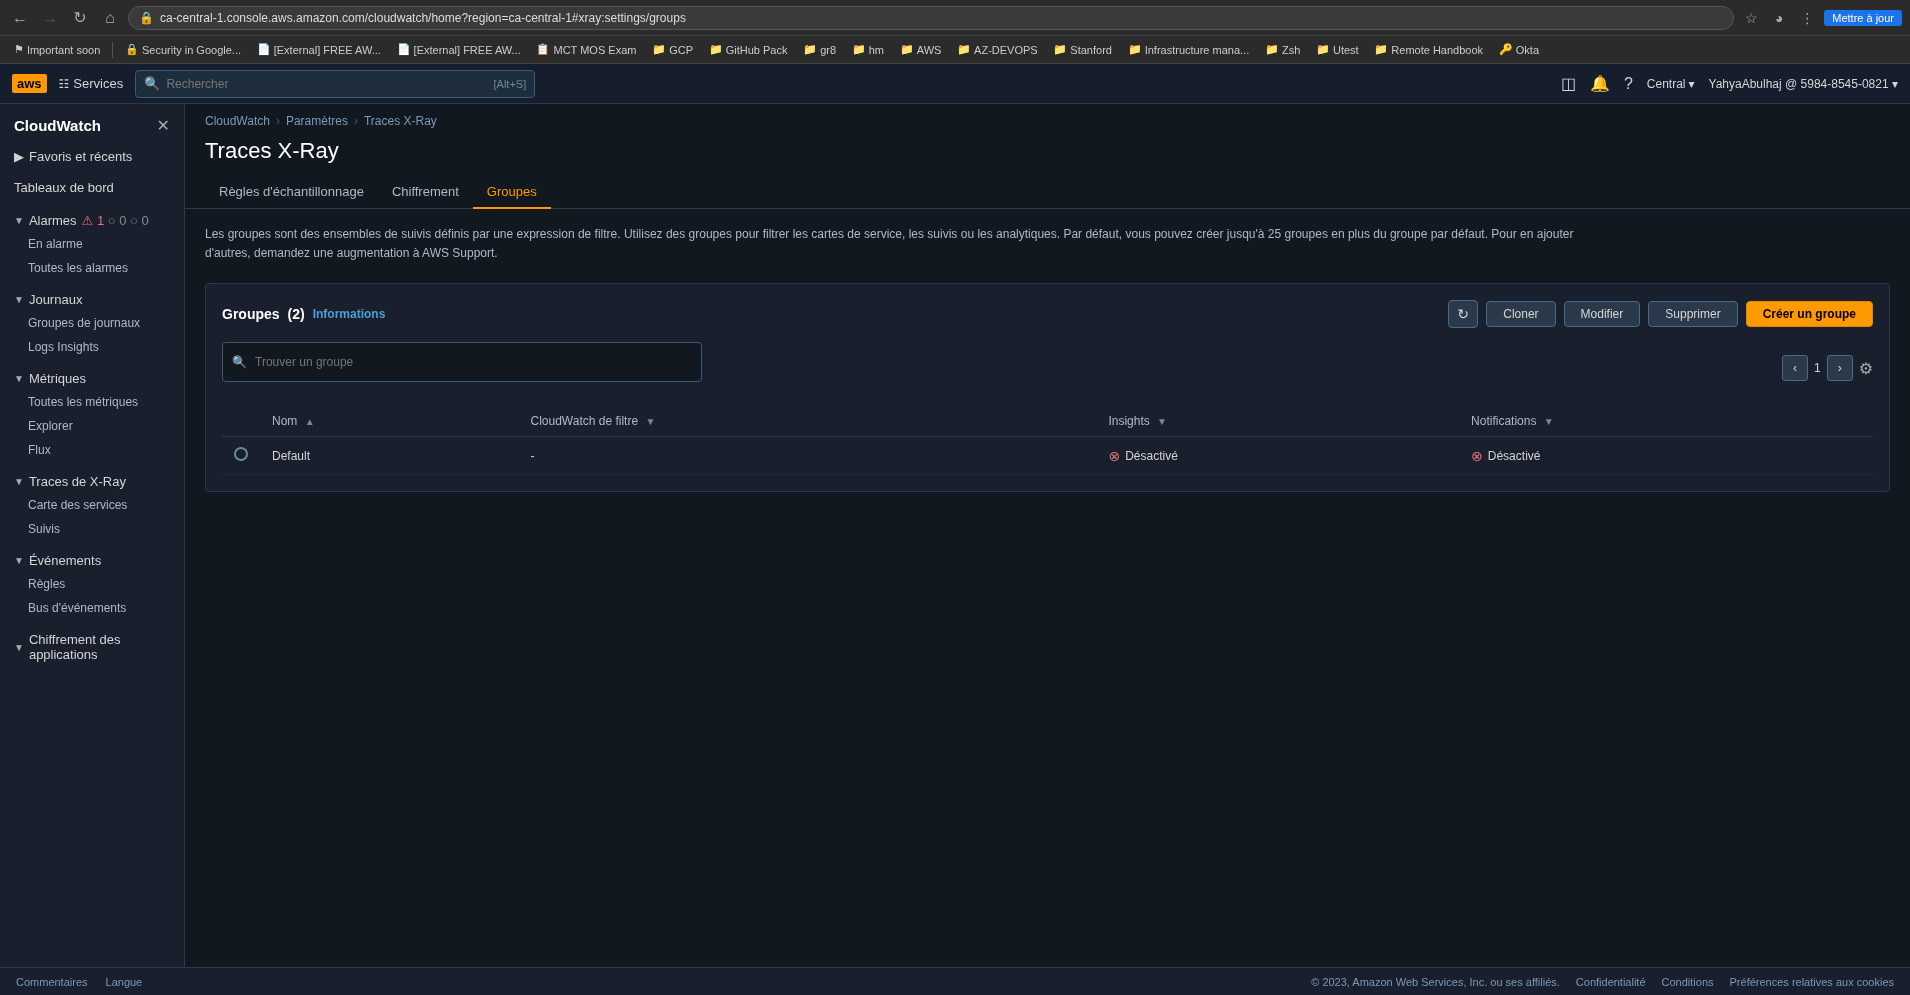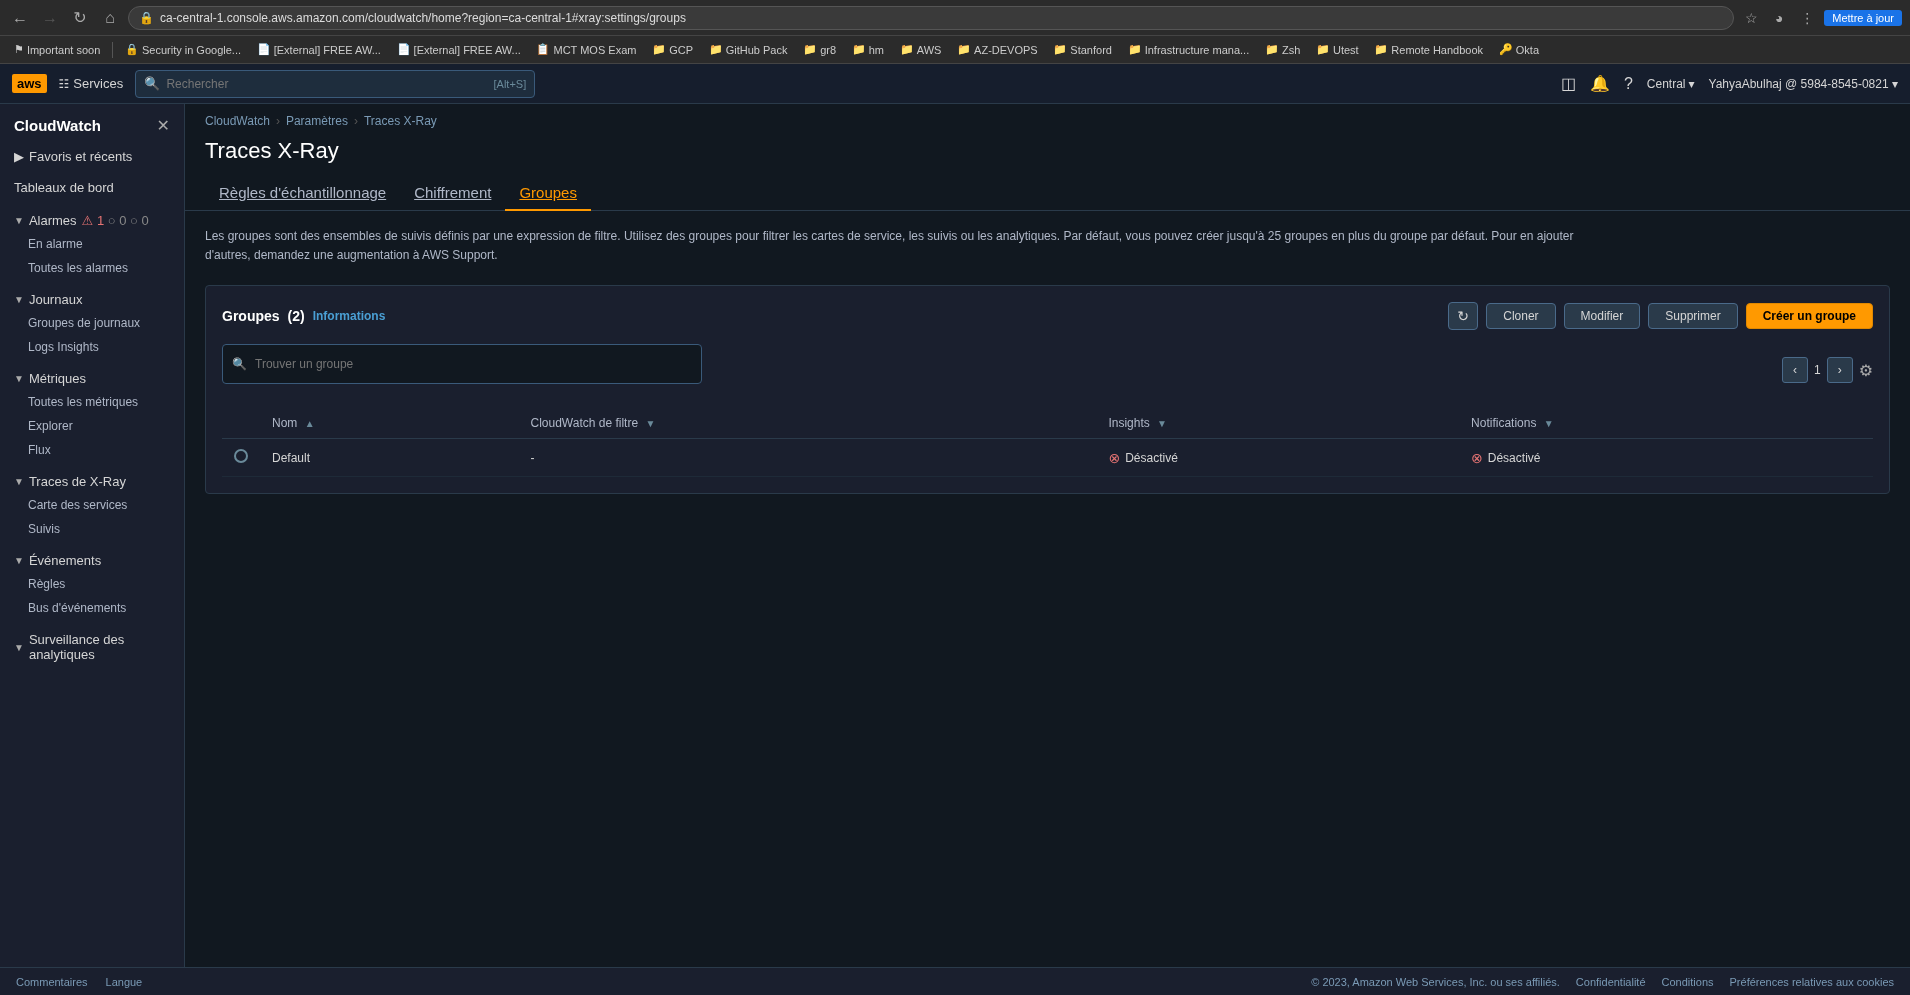--- a/index.html
+++ b/index.html
@@ -55,21 +55,21 @@
     .main-content { flex: 1; overflow-y: auto; background: #111820; padding: 0; }
     .breadcrumb { display: flex; align-items: center; gap: 6px; padding: 10px 20px 6px; font-size: 12px; color: #7a9ab5; }
     .breadcrumb a { color: #7a9ab5; text-decoration: none; cursor: pointer; }
     .breadcrumb-sep { color: #555; }
 
     .page-header { padding: 4px 20px 12px; }
     .page-title { font-size: 22px; font-weight: 400; color: #fff; }
 
     
     .tabs-bar { display: flex; border-bottom: 1px solid #2a3a4a; padding: 0 20px; margin-bottom: 16px; }
-    .tab-item { padding: 8px 14px; font-size: 15px; color: #b0b8c8; cursor: pointer; border-bottom: 2px solid transparent; margin-bottom: -1px; text-decoration: underline; }
+    .tab-item { padding: 8px 14px; font-size: 13px; color: #b0b8c8; cursor: pointer; border-bottom: 2px solid transparent; margin-bottom: -1px; }
     .tab-item.active { color: #ff9900; border-bottom-color: #ff9900; font-weight: 500; }
 
     
     .content-area { padding: 0 20px; }
     .description-text { font-size: 12px; color: #b0b8c8; line-height: 1.6; margin-bottom: 20px; max-width: 1400px; }
 
     
     .groups-panel { background: #1a1f2e; border: 1px solid #2a3a4a; border-radius: 4px; padding: 16px; }
     .groups-panel-header { display: flex; align-items: center; justify-content: space-between; margin-bottom: 14px; }
     .groups-panel-title { display: flex; align-items: center; gap: 8px; font-size: 14px; font-weight: 600; color: #fff; }
@@ -251,21 +251,21 @@
           <span class="caret">▼</span>
           <span>Événements</span>
         </div>
         <div class="sidebar-item">Règles</div>
         <div class="sidebar-item">Bus d'événements</div>
       </div>
 
       <div class="sidebar-section">
         <div class="sidebar-section-title">
           <span class="caret">▼</span>
-          <span>Surveillance des analytiques</span>
+          <span>Chiffrement des applications</span>
         </div>
       </div>
     </div>
 
     <div class="main-content">
       <div class="breadcrumb">
         <a>CloudWatch</a>
         <span class="breadcrumb-sep">›</span>
         <a>Paramètres</a>
         <span class="breadcrumb-sep">›</span>

